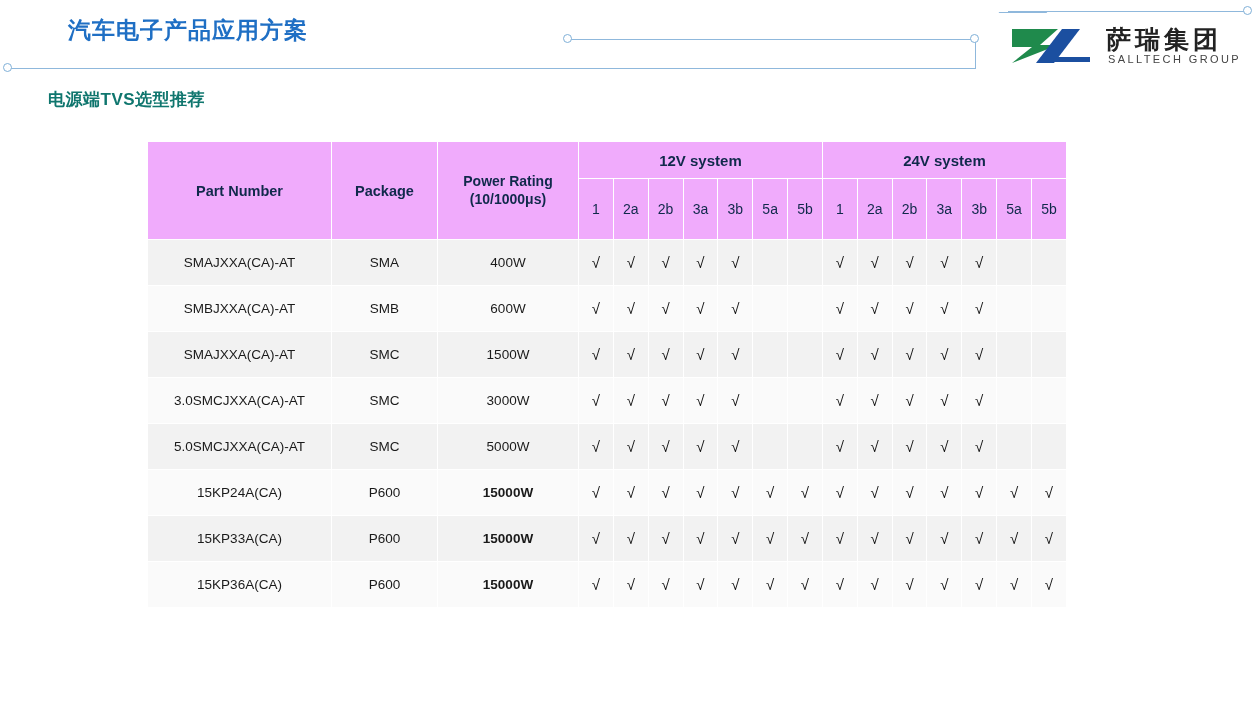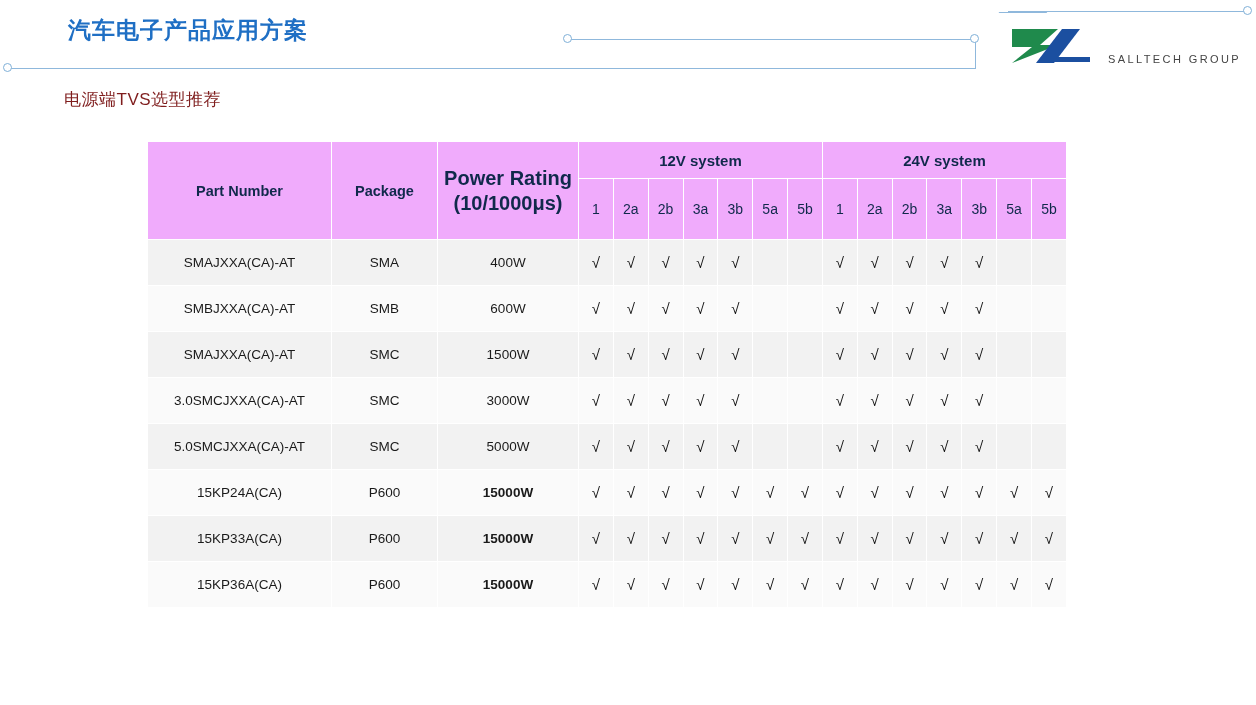--- a/index.html
+++ b/index.html
@@ -122,25 +122,25 @@
     top: 31px;
     font-size: 11px;
     color: #444;
     letter-spacing: 2.4px;
     white-space: nowrap;
   }
 
   
   .section-heading {
     position: absolute;
-    left: 64px;
+    left: 48px;
     top: 88px;
     font-size: 17px;
-    font-weight: normal;
-    color: #7f1d1d;
+    font-weight: bold;
+    color: #0f766e;
     letter-spacing: 0.5px;
   }
 
   
   .table-wrap {
     position: absolute;
     left: 147px;
     top: 141px;
     width: 920px;
   }
@@ -184,21 +184,21 @@
     font-size: 14px;
     height: 52px;
     font-weight: normal;
     color: #10294b;
   }
   thead th.tall {
     height: 80px;
   }
   th.part { width: 179px; margin-left: 8px; }
   th.pkg { width: 101px; }
-  th.pwr { width: 136px; font-size: 20px; line-height: 1.25; }
+  th.pwr { width: 136px; font-size: 14px; line-height: 1.25; }
   th.num { width: 36px; }
 
   tbody td {
     height: 43px;
     font-size: 13.5px;
     color: #1a1a1a;
     background: #F2F2F2;
   }
   tbody tr.alt td {
     background: #FAFAFA;
@@ -230,20 +230,21 @@
   <div class="dot dot-far"></div>
 
   <div class="header-title">汽车电子产品应用方案</div>
 
   <div class="logo">
     <svg class="logo-mark" viewBox="0 0 86 40">
       <polygon points="2,3 48,3 30,19 48,19 2,37 22,21 2,21" fill="#1F8A4C"></polygon>
       <polygon points="52,3 70,3 44,37 26,37" fill="#1B4FA0"></polygon>
       <rect x="40" y="31" width="40" height="5" fill="#1B4FA0"></rect>
     </svg>
+    <div class="logo-cn">萨瑞集团</div>
     <div class="logo-en">SALLTECH GROUP</div>
   </div>
 </div>
 
 <div class="section-heading">电源端TVS选型推荐</div>
 
 <div class="table-wrap">
 
   <table class="main">
     <thead>

